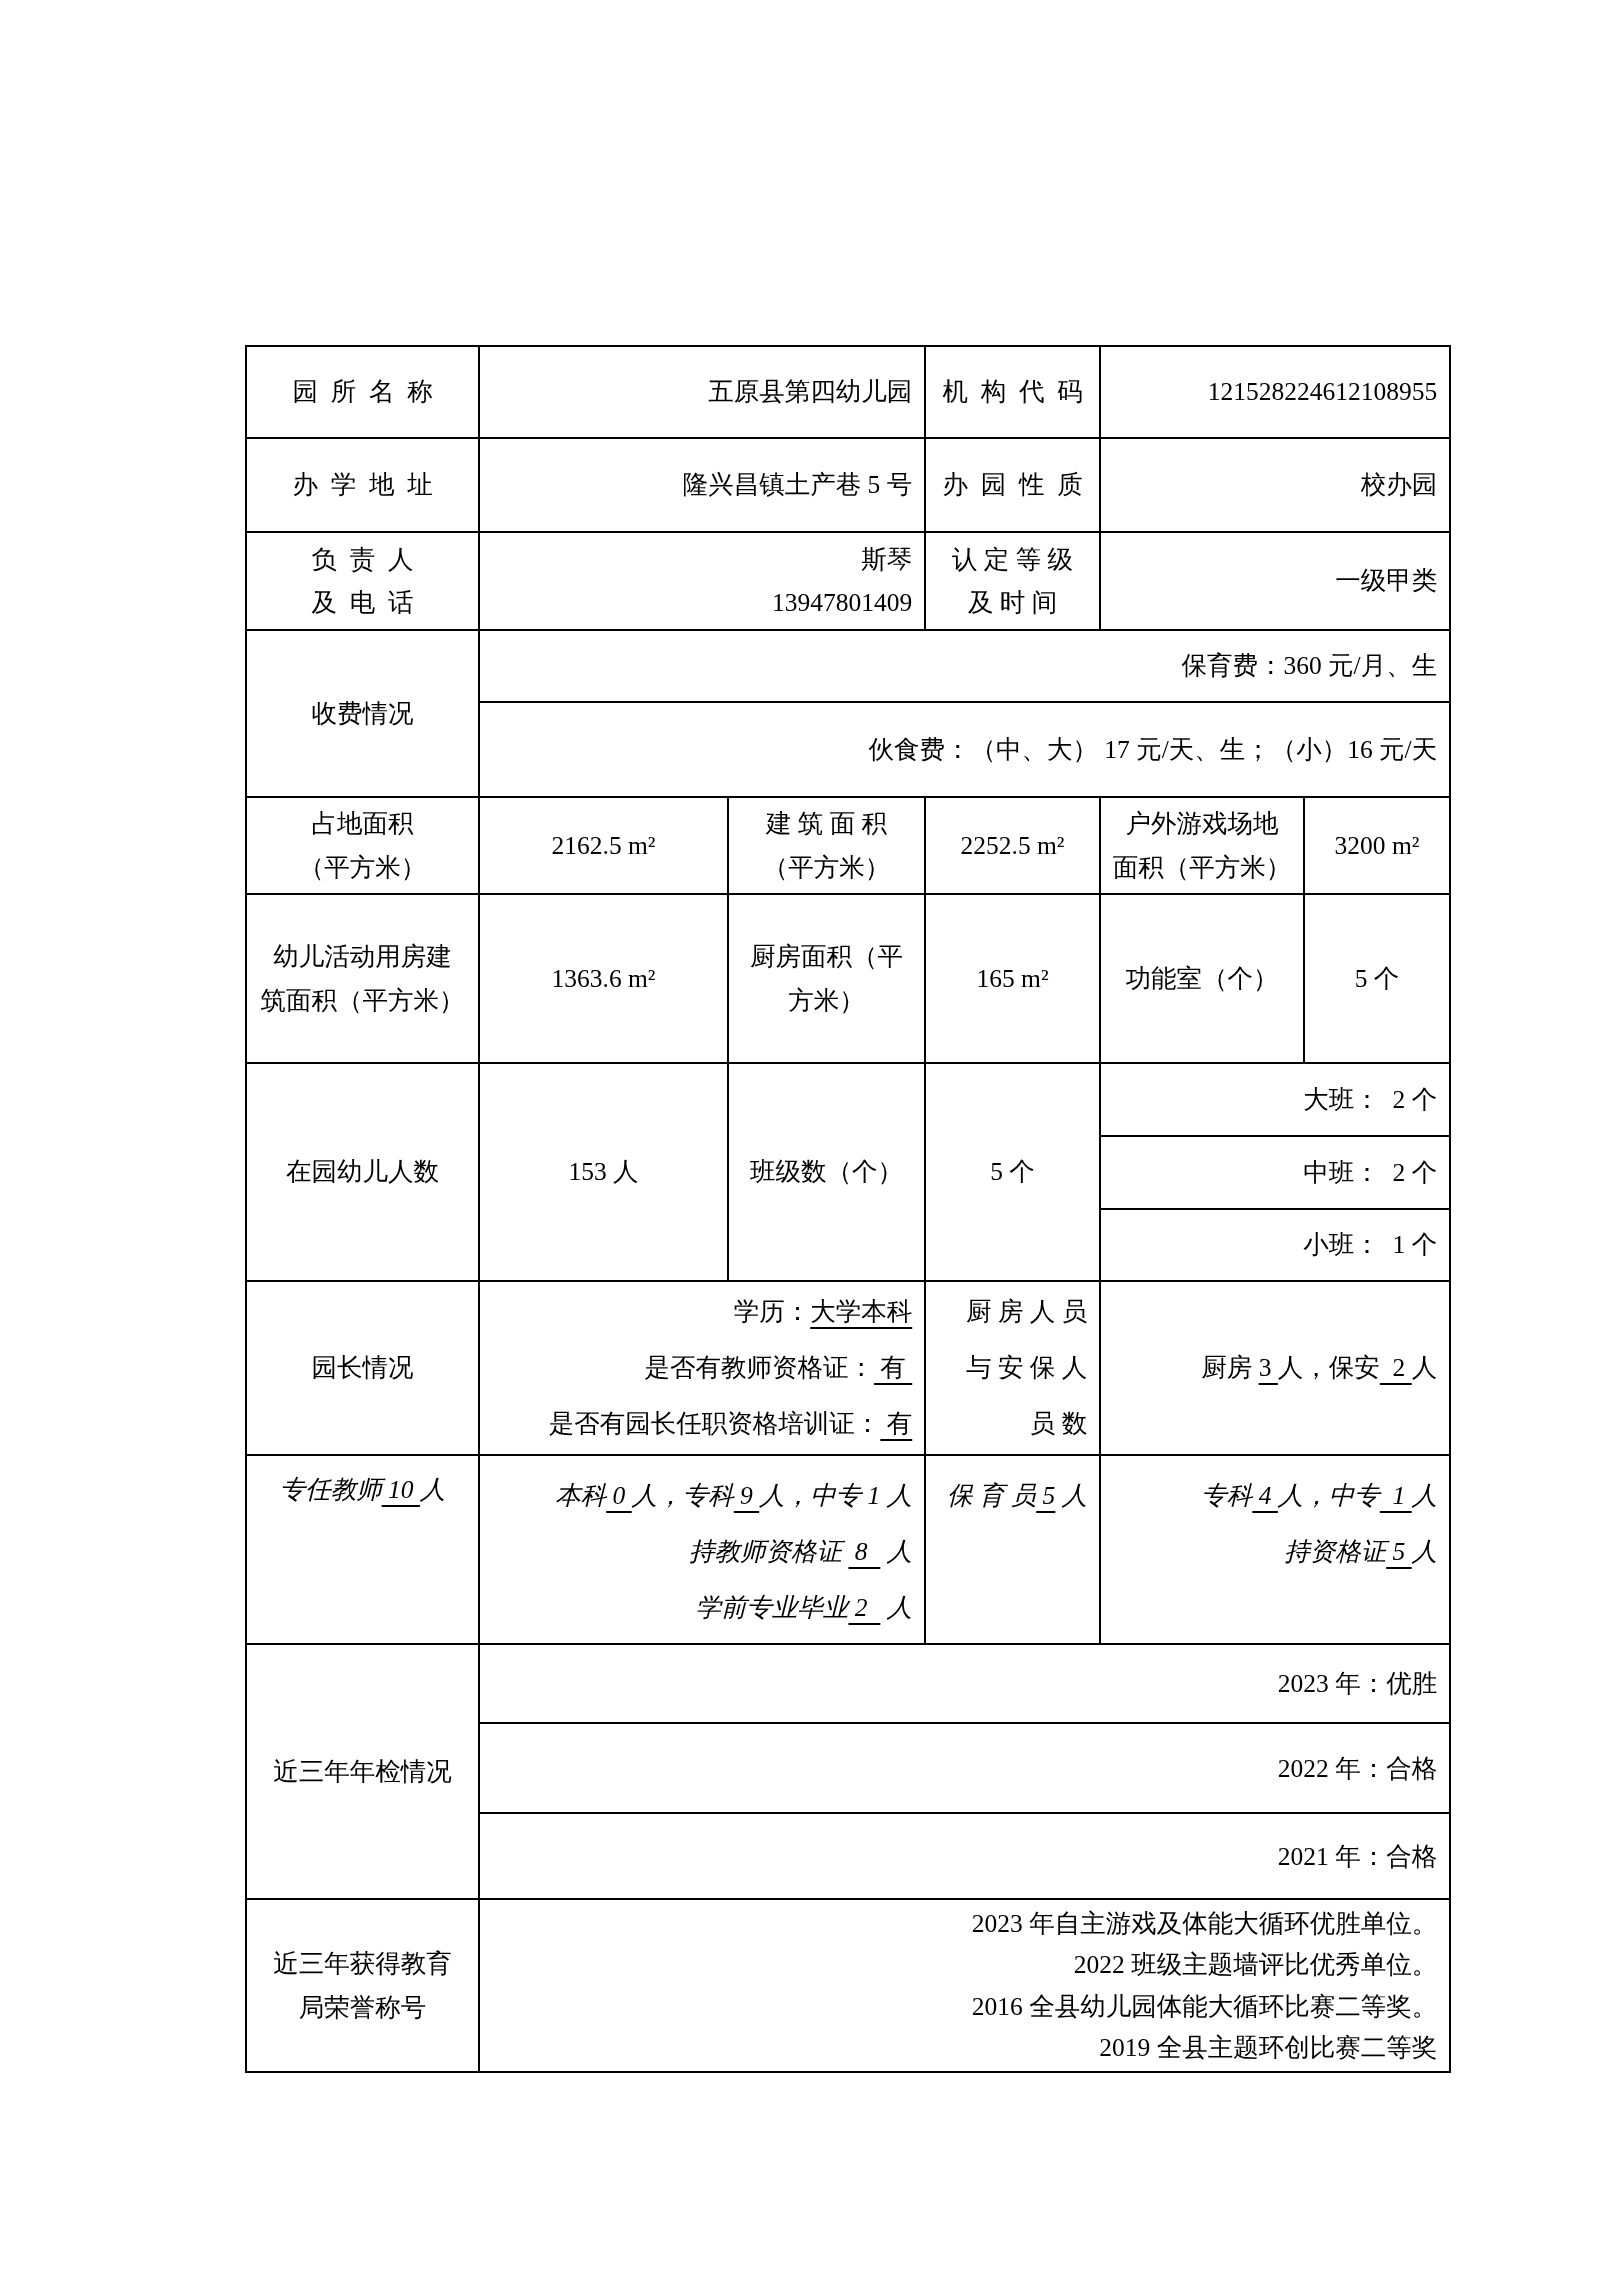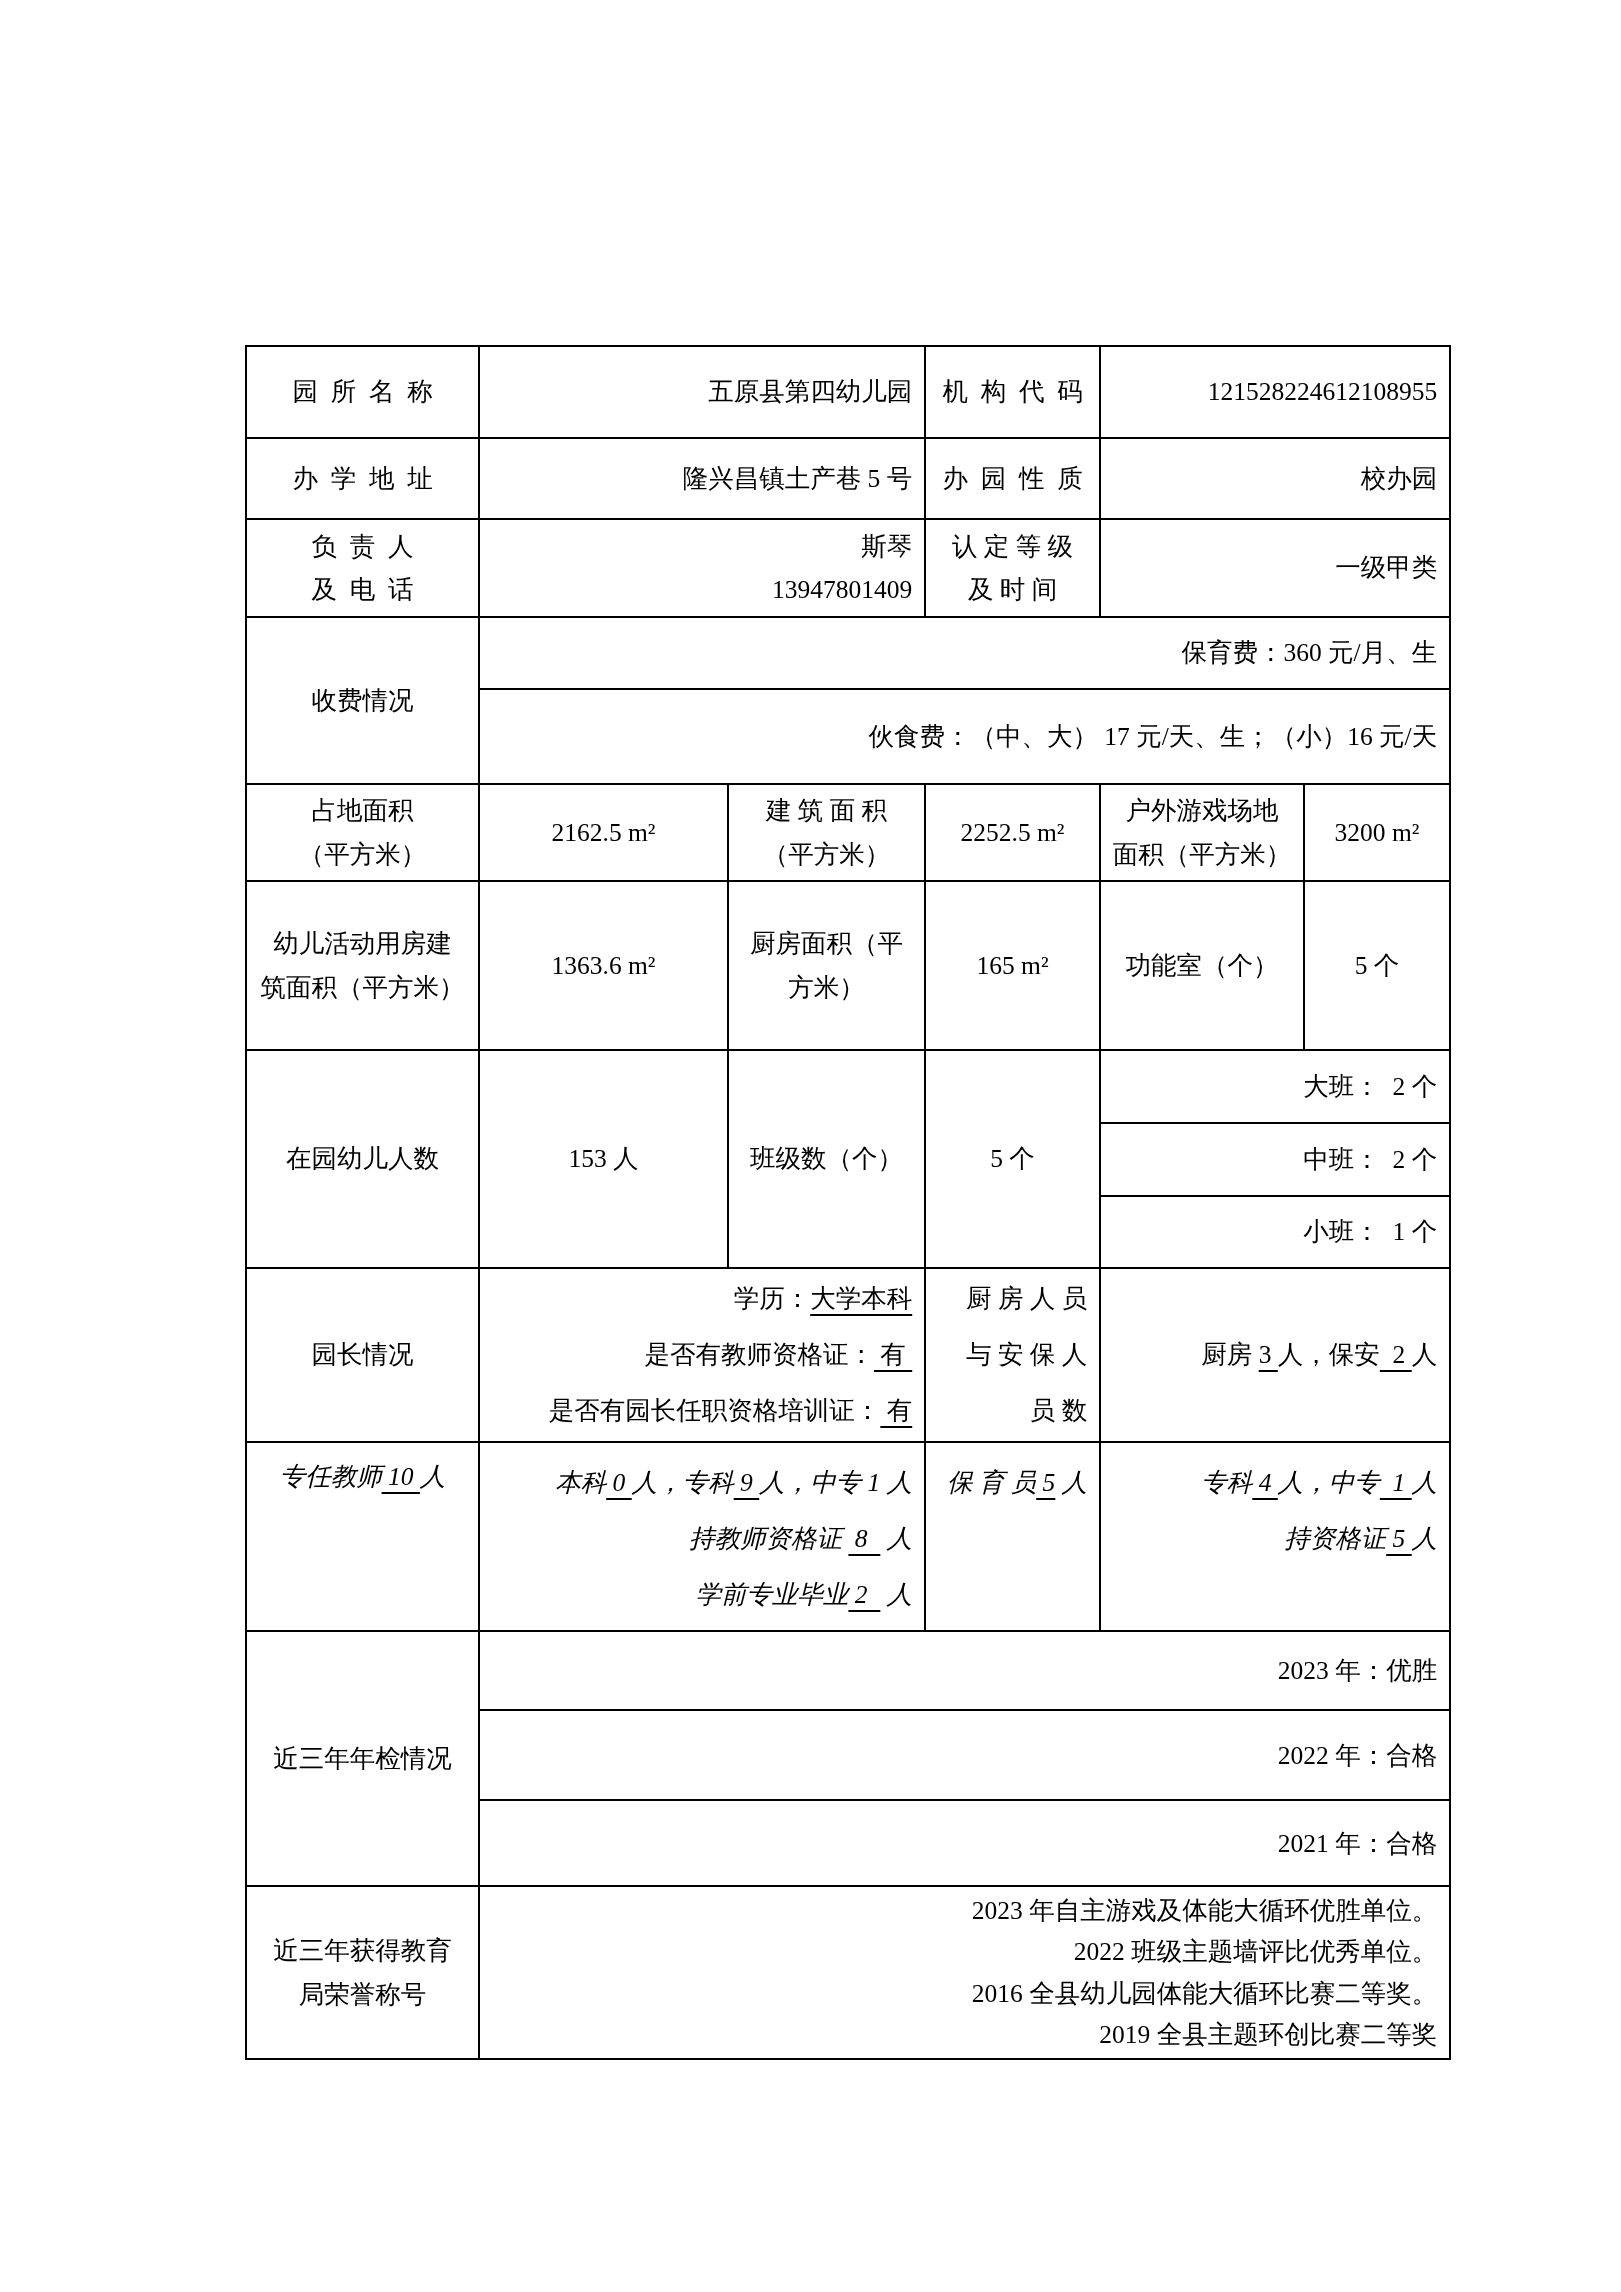--- a/index.html
+++ b/index.html
@@ -45,21 +45,21 @@
   </colgroup>
 
   <tbody>
       <tr style="height:92px">
     <td class="c">园  所  名  称</td>
     <td class="l" colspan="2">五原县第四幼儿园</td>
     <td class="c">机  构  代  码</td>
     <td class="l" colspan="2">121528224612108955</td>
   </tr>
 
-  <tr style="height:81px">
+  <tr style="height:94px">
     <td class="c">办  学  地  址</td>
     <td class="l" colspan="2">隆兴昌镇土产巷 5 号</td>
     <td class="c">办  园  性  质</td>
     <td class="l" colspan="2">校办园</td>
   </tr>
 
   <tr style="height:98px">
     <td class="c"><div>负  责  人</div><div>及  电  话</div></td>
     <td class="l" colspan="2"><div>斯琴</div><div>13947801409</div></td>
     <td class="c"><div>认 定 等 级</div><div>及 时 间</div></td>

